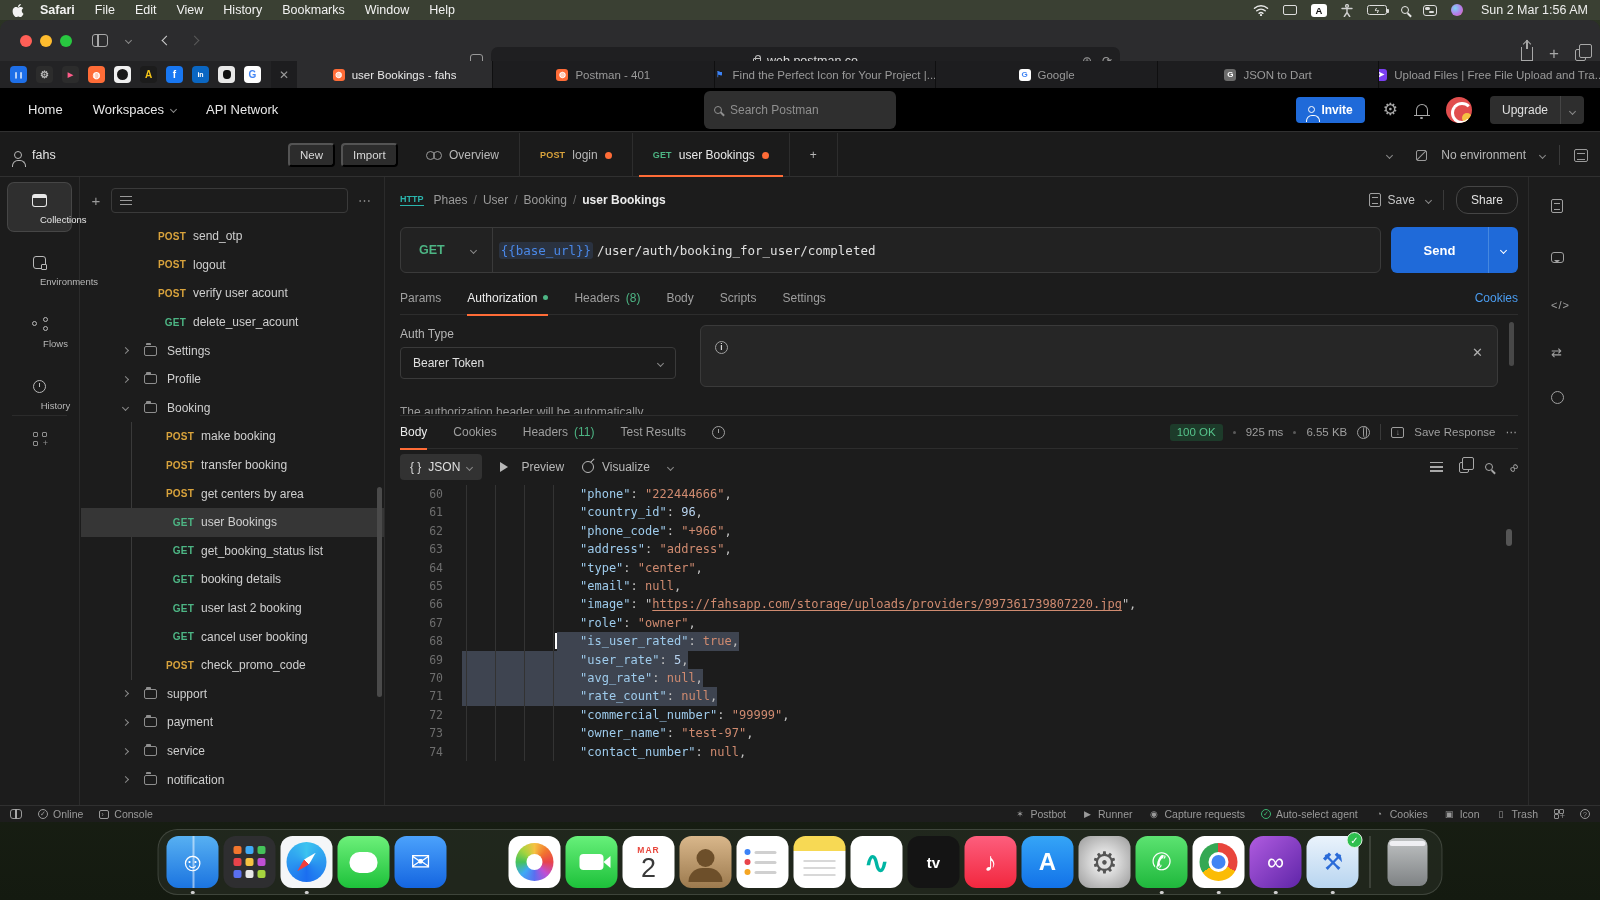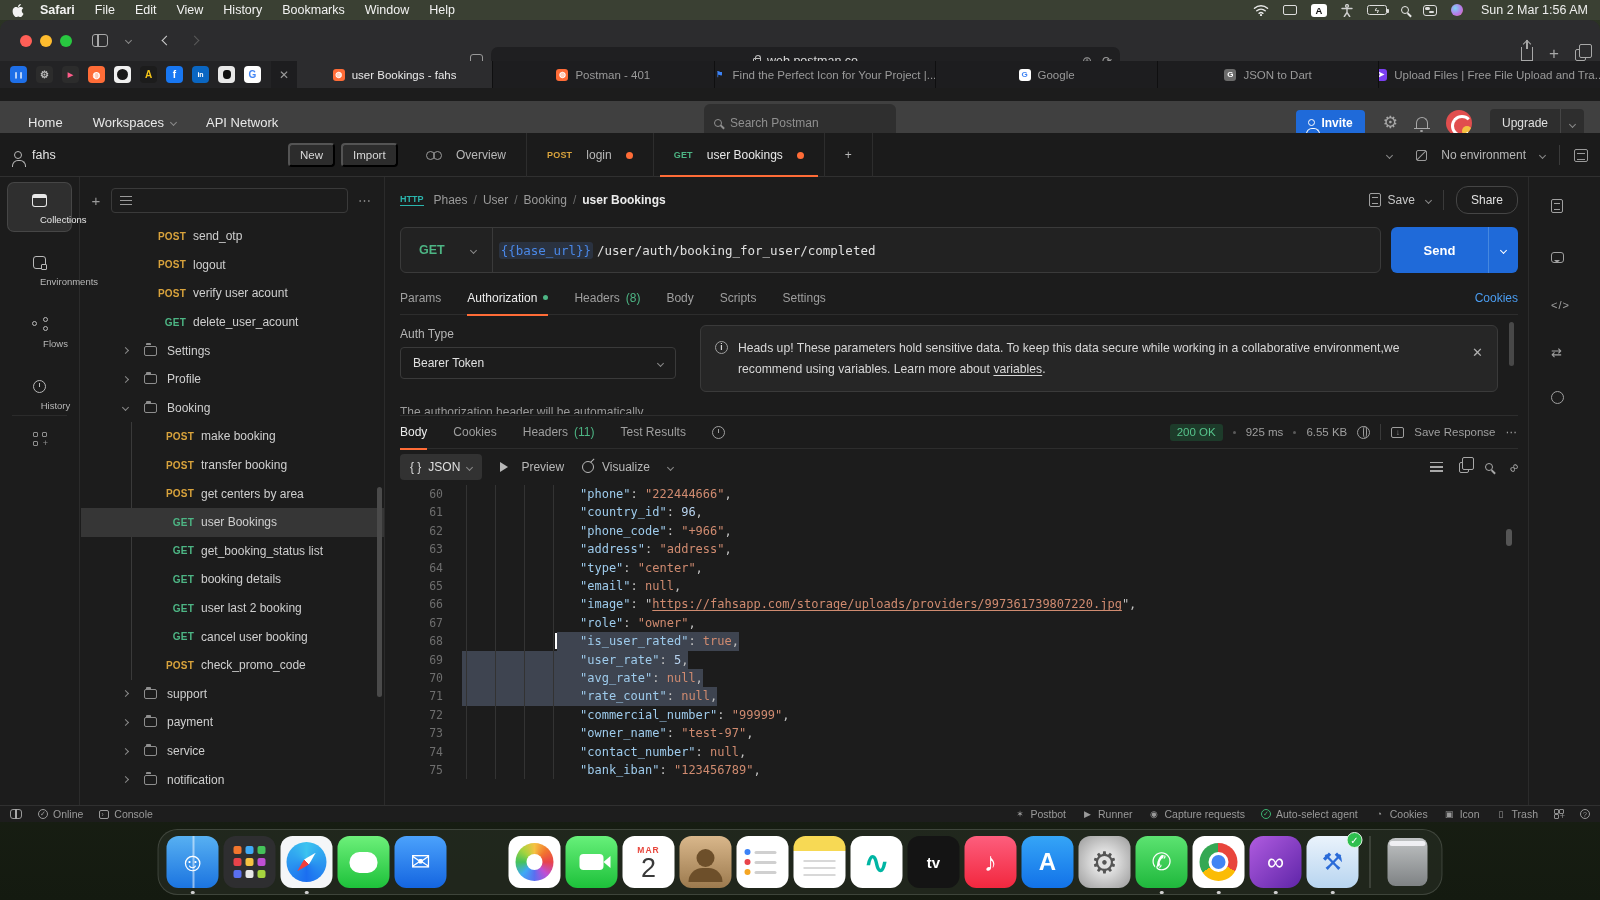--- a/index.html
+++ b/index.html
@@ -74,21 +74,21 @@
     font-size:10px; font-weight:bold; color:#fff; }
   #tab-close { color:#9a9a9a; font-size:12px; padding:0 8px; display:flex; align-items:center; }
   .stab { flex:1; display:flex; align-items:center; justify-content:center; gap:7px; color:#9a9a9a;
     font-size:11.5px; border-left:1px solid #0f0f10; overflow:hidden; white-space:nowrap; }
   .stab.active { flex:0 0 195px; background:#2c2c2e; color:#e8e8e8; border-left:none; }
   .tfav { width:12px; height:12px; border-radius:3px; flex:0 0 auto; display:inline-flex; align-items:center;
     justify-content:center; font-size:8px; font-weight:bold; color:#fff; }
 
   
   #postman { position:absolute; left:0; top:88px; right:0; bottom:78px; background:#1c1c1c; color:#d0d0d0; }
-  #pm-header { position:absolute; left:0; top:13px; right:0; height:44px; background:#404040; border-bottom:1px solid #303030;
+  #pm-header { position:absolute; left:0; top:0; right:0; height:44px; background:#000000; border-bottom:1px solid #303030;
     display:flex; align-items:center; }
   #pm-nav { display:flex; align-items:center; gap:30px; margin-left:28px; font-size:13px; color:#e8e8e8; }
   .nav-it { display:flex; align-items:center; gap:7px; }
   #pm-search { position:absolute; left:50%; transform:translateX(-50%); width:192px; height:38px; background:#2f2f2f;
     border-radius:6px; display:flex; align-items:center; gap:8px; padding:0 10px; color:#8f8f8f; font-size:12px; }
   #pm-right { position:absolute; right:16px; display:flex; align-items:center; gap:18px; }
   #invite-btn { background:#1f6ad9; color:#fff; font-size:12px; font-weight:bold; height:26px; border-radius:4px;
     display:flex; align-items:center; gap:6px; padding:0 12px; border:none; }
   .person { width:8px; height:8px; border:1.5px solid currentColor; border-radius:50%; position:relative; display:inline-block; }
   .person::after { content:''; position:absolute; top:8px; left:-3px; width:12px; height:6px; border:1.5px solid currentColor;
@@ -106,21 +106,21 @@
   #upgrade-btn .sep { width:1px; height:28px; background:#454545; }
   #upgrade-btn .cv { padding:0 9px; }
 
   
   #ws-bar { position:absolute; left:0; top:45px; right:0; height:44px; background:#1b1b1b; border-bottom:1px solid #303030; }
   #ws-left { position:absolute; left:14px; top:0; height:44px; display:flex; align-items:center; gap:10px; font-size:12.5px; color:#e4e4e4; }
   .ws-btn { background:#2c2c2c; border-radius:4px; height:24px; padding:10px 10px; font-size:11.5px; color:#d8d8d8;
     display:flex; align-items:center; }
   #ws-btns { position:absolute; left:288px; top:10px; display:flex; gap:6px; }
   #ws-tabs { position:absolute; left:406px; top:0; height:44px; display:flex; align-items:stretch; }
-  .ws-tab { display:flex; align-items:center; gap:14px; padding:0 20px; font-size:12px; color:#b8b8b8;
+  .ws-tab { display:flex; align-items:center; gap:7px; padding:0 20px; font-size:12px; color:#b8b8b8;
     border-right:1px solid #2d2d2d; position:relative; white-space:nowrap; }
   .ws-tab.active { color:#e8e8e8; }
   .ws-tab.active::after { content:''; position:absolute; left:6px; right:6px; bottom:0; height:2px; background:#ff6c37; }
   .mtd { font-size:9px; font-weight:bold; letter-spacing:.2px; }
   .mtd.get { color:#4db584; } .mtd.post { color:#d9a33c; }
   .dot { width:7px; height:7px; border-radius:50%; background:#ff6c37; }
   .glasses { position:relative; width:16px; height:8px; display:inline-block; }
   .glasses::before, .glasses::after { content:''; position:absolute; top:0; width:7px; height:7px;
     border:1.3px solid #9a9a9a; border-radius:50%; }
   .glasses::before{left:0} .glasses::after{right:0}
@@ -786,23 +786,20 @@
           </div>
 
         <div id="auth-label">Auth Type</div>
         <div id="auth-select">
           <span>Bearer Token</span>
           <span class="chev sm down"></span>
         </div>
 
         <div id="banner">
           <span class="i-info">i</span>
-          <span>
-            <span>Heads up! These parameters hold sensitive data. To keep this data secure while working in a collaborative environment,we recommend using variables. Learn more about </span><u>variables</u><span>.</span>
-          </span>
           <span id="banner-close">✕</span>
         </div>
         <div id="auth-note">The authorization header will be automatically...</div>
         <div id="auth-scroll"></div>
 
         <div id="resp-head">
           <span id="resp-tabs" style="display:flex;gap:26px;align-items:center;height:100%">
               <span class="rtab active">
                 <span>Body</span>
               </span>
@@ -812,21 +809,21 @@
               <span class="rtab">
                 <span>Headers</span>
                 <span class="cnt">(11)</span>
               </span>
               <span class="rtab">
                 <span>Test Results</span>
               </span>
             </span>
           <span class="i-clock" style="color:#9f9f9f"></span>
           <div id="resp-meta">
-            <span id="status-badge">200 OK</span>
+            <span id="status-badge">100 OK</span>
             <span class="meta-dot"></span>
             <span>925 ms</span>
             <span class="meta-dot"></span>
             <span>6.55 KB</span>
             <span class="globe"></span>
             <span class="vsep" style="height:16px"></span>
             <span class="savebox">↓</span>
             <span>Save Response</span>
             <span style="letter-spacing:1px">⋯</span>
           </div>
@@ -969,28 +966,20 @@
               <span class="guide" style="left: 153px;"></span>
               <span class="ltxt"><span class="tk-k">"owner_name"</span><span class="tk-p">: </span><span class="tk-s">"test-97"</span><span class="tk-p">,</span></span>
             </div>
             <div class="codeline" style="top: 257.6px;">
               <span class="ln">74</span>
               <span class="guide" style="left: 66px;"></span>
               <span class="guide" style="left: 95px;"></span>
               <span class="guide" style="left: 124px;"></span>
               <span class="guide" style="left: 153px;"></span>
               <span class="ltxt"><span class="tk-k">"contact_number"</span><span class="tk-p">: </span><span class="tk-w">null</span><span class="tk-p">,</span></span>
-            </div>
-            <div class="codeline" style="top: 276px;">
-              <span class="ln">75</span>
-              <span class="guide" style="left: 66px;"></span>
-              <span class="guide" style="left: 95px;"></span>
-              <span class="guide" style="left: 124px;"></span>
-              <span class="guide" style="left: 153px;"></span>
-              <span class="ltxt"><span class="tk-k">"bank_iban"</span><span class="tk-p">: </span><span class="tk-s">"123456789"</span><span class="tk-p">,</span></span>
             </div>
           </div>
         <div id="code-scroll"></div>
       </div>
 
       <div id="right-rail">
         <span class="rr-ic" style="top:22px"><span class="i-doc"></span></span>
         <span class="rr-ic" style="top:74px"><span class="i-comment"></span></span>
         <span class="rr-ic" style="top:122px;font-size:11px;letter-spacing:1px">&lt;/&gt;</span>
         <span class="rr-ic" style="top:168px">⇄</span>

